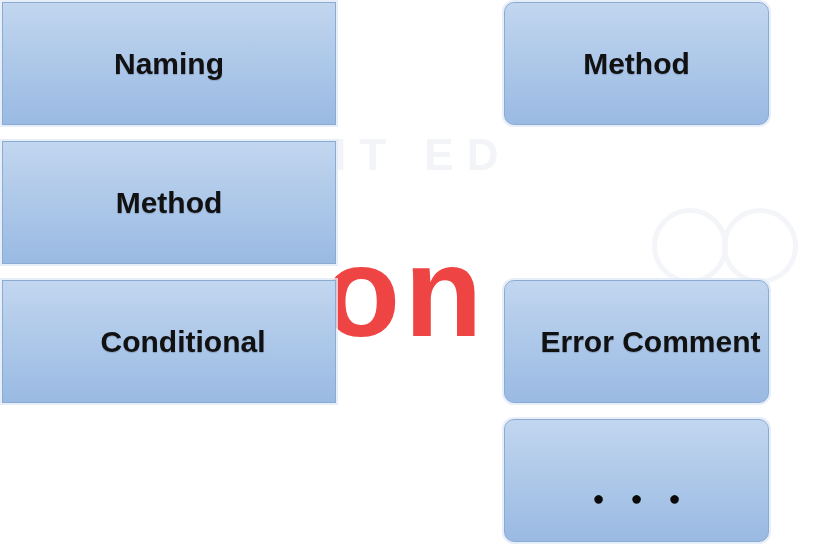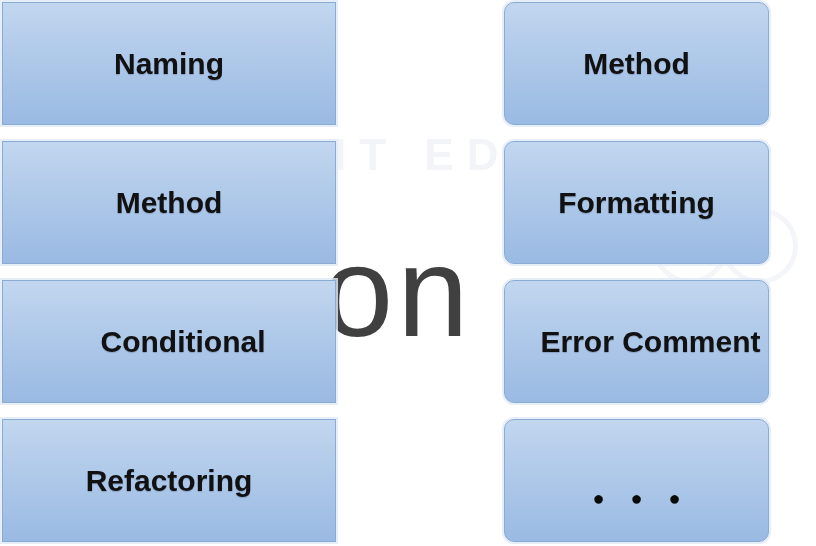--- a/index.html
+++ b/index.html
@@ -31,22 +31,22 @@
     font-weight: 600;
     letter-spacing: 13px;
     color: #f2f4f7;
     white-space: nowrap;
   }
   .wm-mid {
     position: absolute;
     left: 322px;
     top: 218px;
     font-size: 128px;
-    font-weight: 400;
-    color: #404040;
+    font-weight: 700;
+    color: #ef4444;
     letter-spacing: 4px;
     white-space: nowrap;
   }
   .wm-arc {
     position: absolute;
     width: 66px;
     height: 66px;
     border: 5px solid #f3f5f9;
     border-radius: 50%;
     top: 208px;
@@ -107,29 +107,23 @@
 
   <div class="box col-left row-0">
     <span class="box-label">Naming</span>
   </div>
   <div class="box col-left row-1">
     <span class="box-label">Method</span>
   </div>
   <div class="box col-left row-2">
     <span class="box-label">Conditional</span>
   </div>
-  <div class="box col-left row-3">
-    <span class="box-label">Refactoring</span>
-  </div>
 
   <div class="box col-right row-0">
     <span class="box-label">Method</span>
-  </div>
-  <div class="box col-right row-1">
-    <span class="box-label">Formatting</span>
   </div>
   <div class="box col-right row-2">
     <span class="box-label">Error Comment</span>
   </div>
   <div class="box col-right row-3">
     <span class="box-label dots-label">●●●</span>
   </div>
 
 </div>
 

